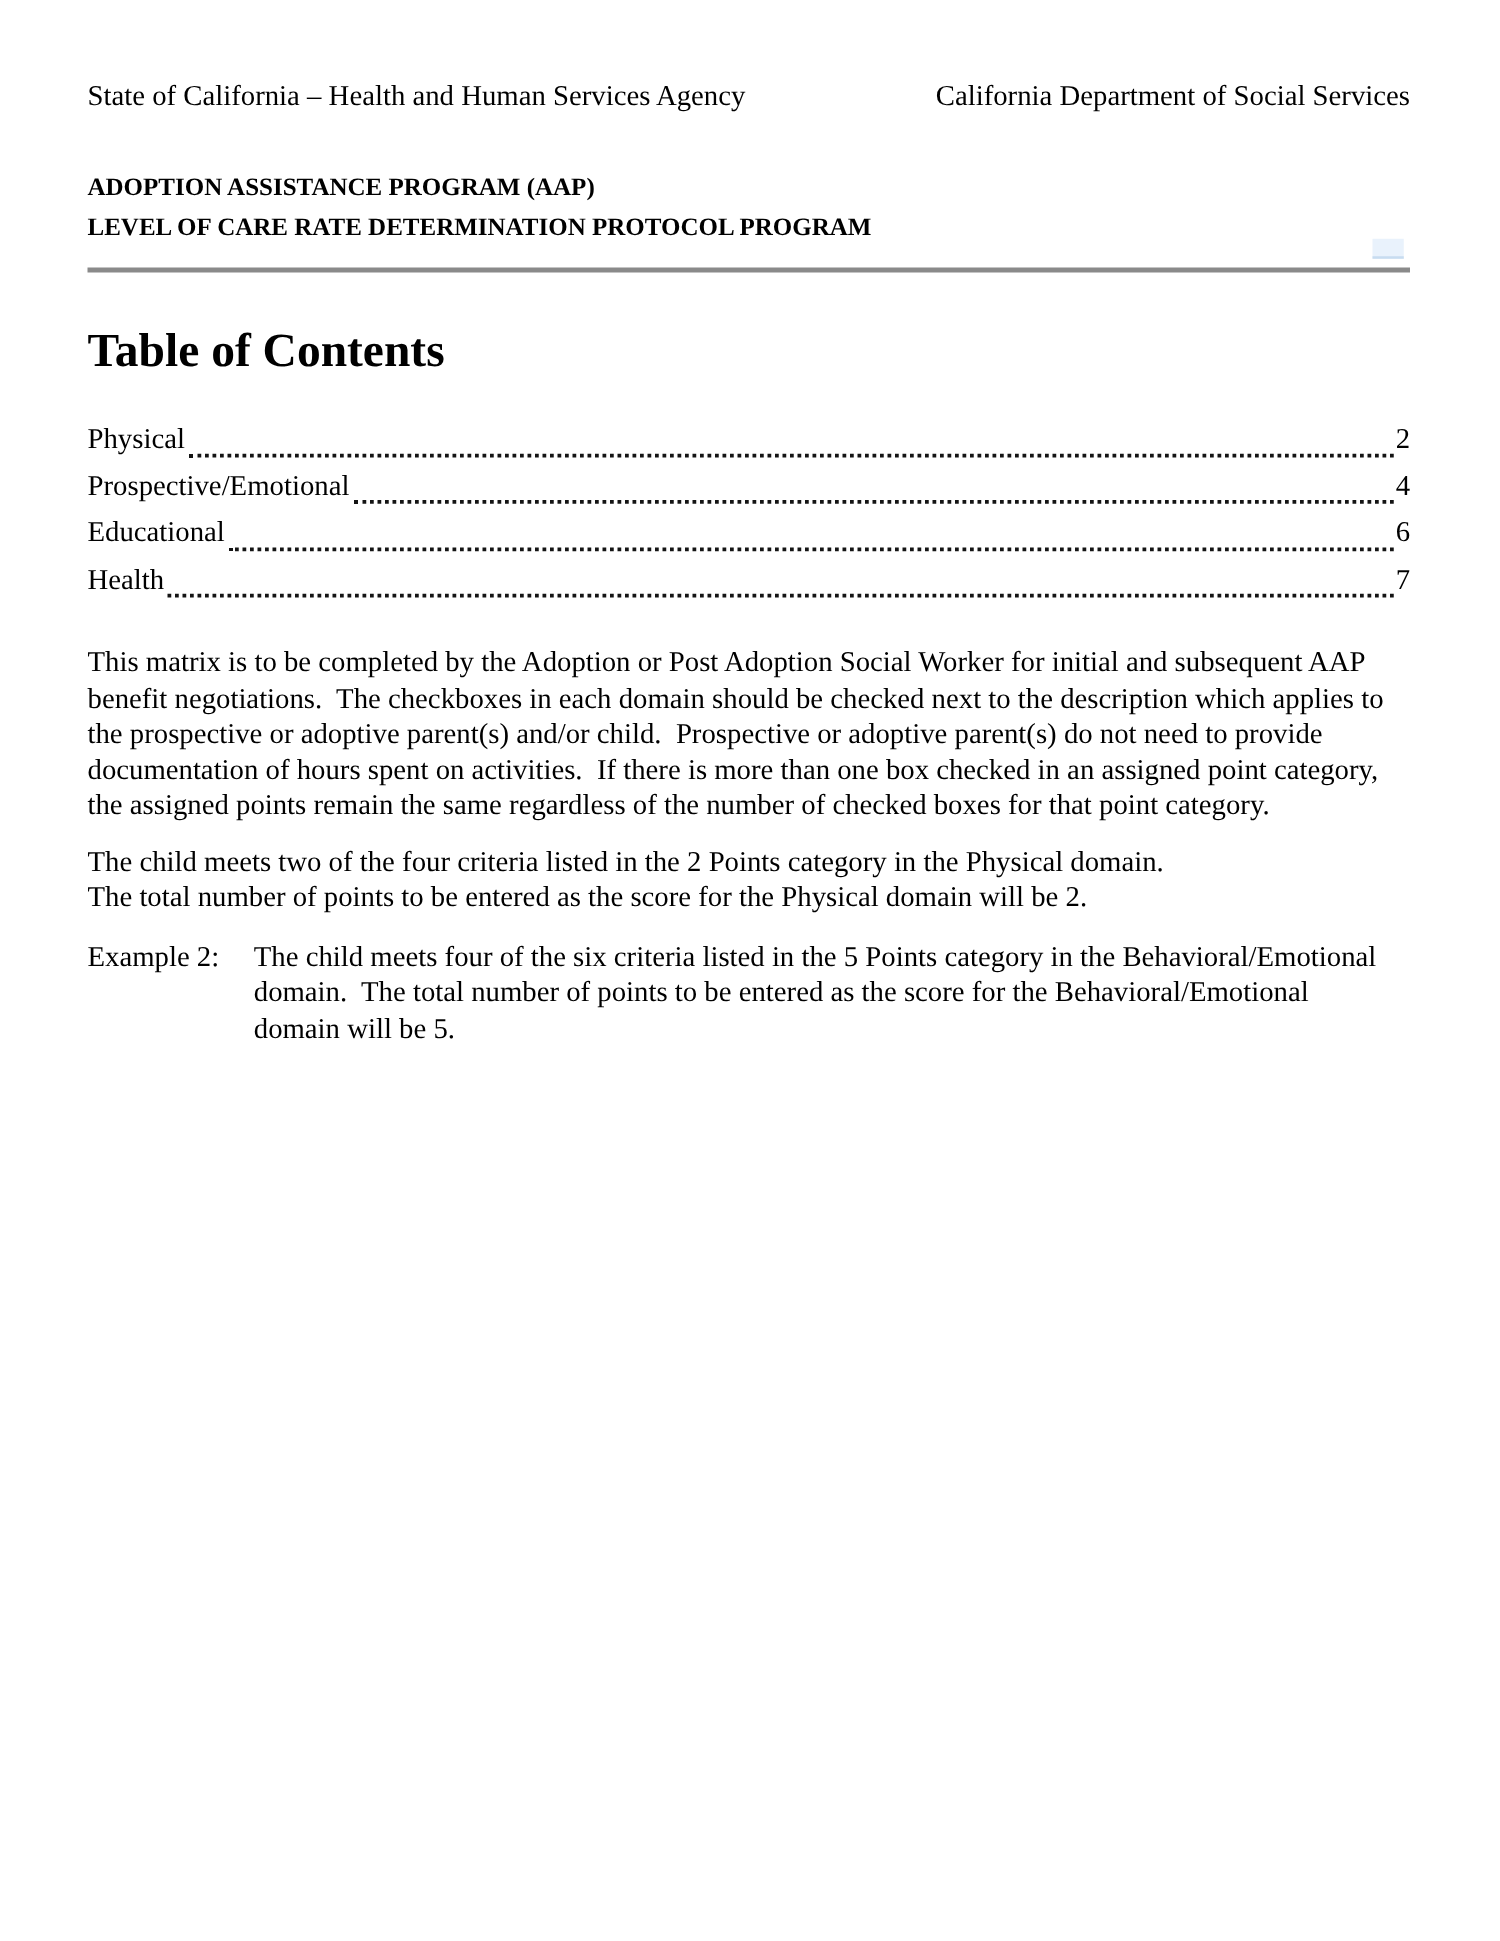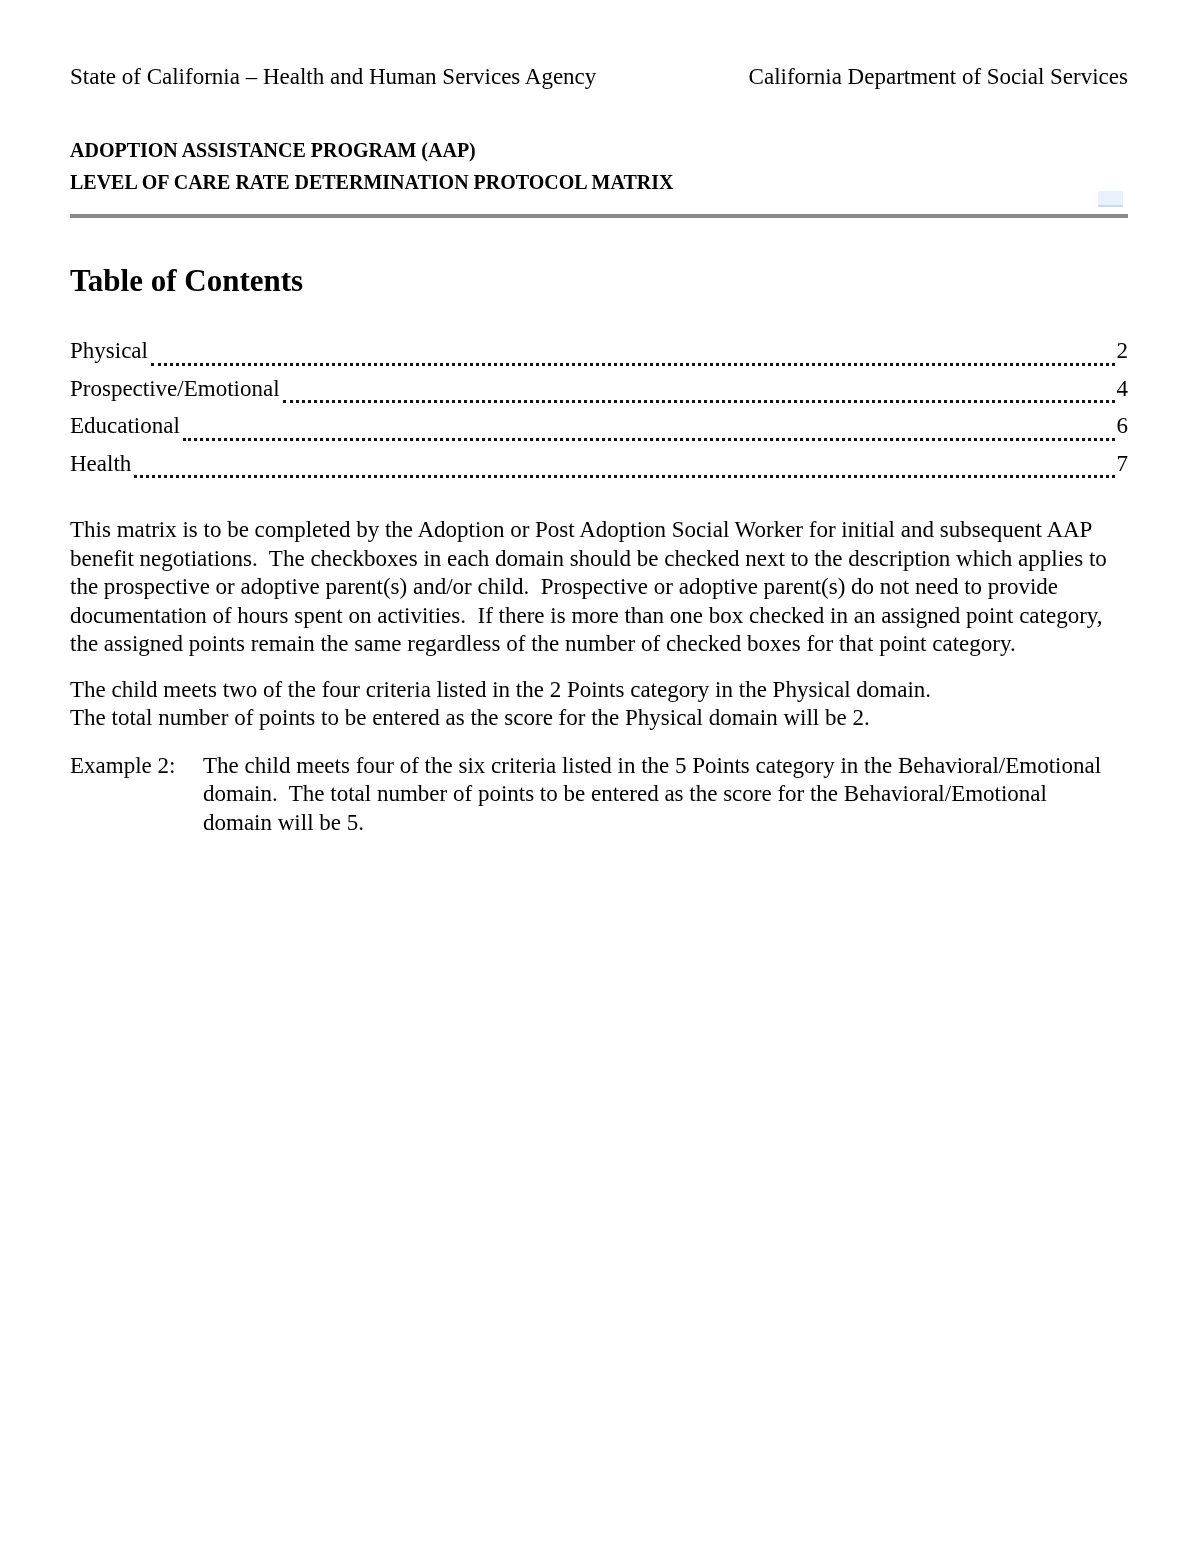--- a/index.html
+++ b/index.html
@@ -37,21 +37,21 @@
     border-bottom: 2px solid #c7dcf0;
   }
   .double-rule {
     height: 3px;
     border-top: 2px solid #8a8a8a;
     border-bottom: 2px solid #8a8a8a;
   }
   .title-rule { margin-top: 16px; }
   .toc-heading {
     margin-top: 45px;
-    font-size: 31px;
+    font-size: 38px;
     line-height: 36px;
     font-weight: bold;
   }
   .toc-list { margin-top: 39px; }
   .toc-row {
     display: flex;
     align-items: flex-start;
     height: 37.5px;
     font-size: 23px;
   }
@@ -96,21 +96,21 @@
 
 <div class="page">
 
   <div class="doc-header">
     <span>State of California – Health and Human Services Agency</span>
     <span>California Department of Social Services</span>
   </div>
 
   <h1 class="doc-title">
     <span class="title-line">ADOPTION ASSISTANCE PROGRAM (AAP)</span>
-    <span class="title-line">LEVEL OF CARE RATE DETERMINATION PROTOCOL MATRIX</span>
+    <span class="title-line">LEVEL OF CARE RATE DETERMINATION PROTOCOL PROGRAM</span>
   </h1>
 
   <div class="field-highlight"></div>
 
   <div class="double-rule title-rule"></div>
 
   <h2 class="toc-heading">Table of Contents</h2>
 
   <div class="toc-list">
     <div class="toc-row">

